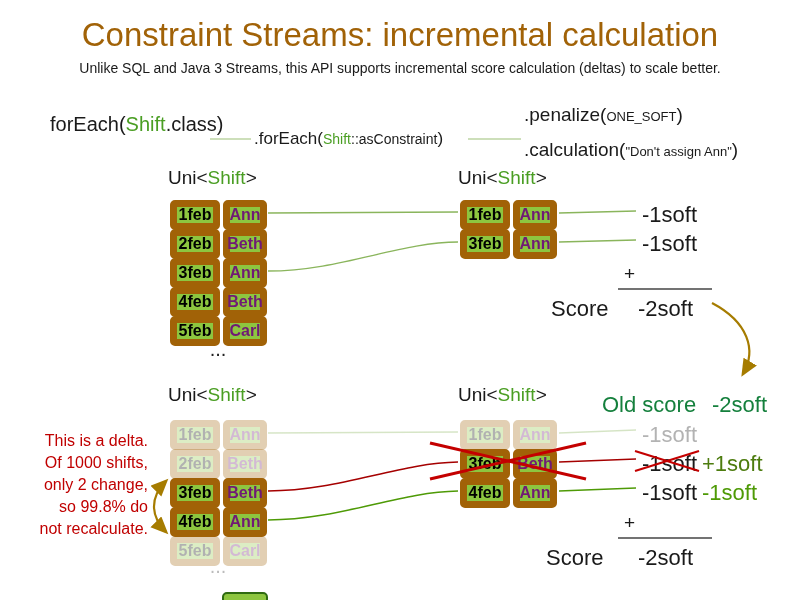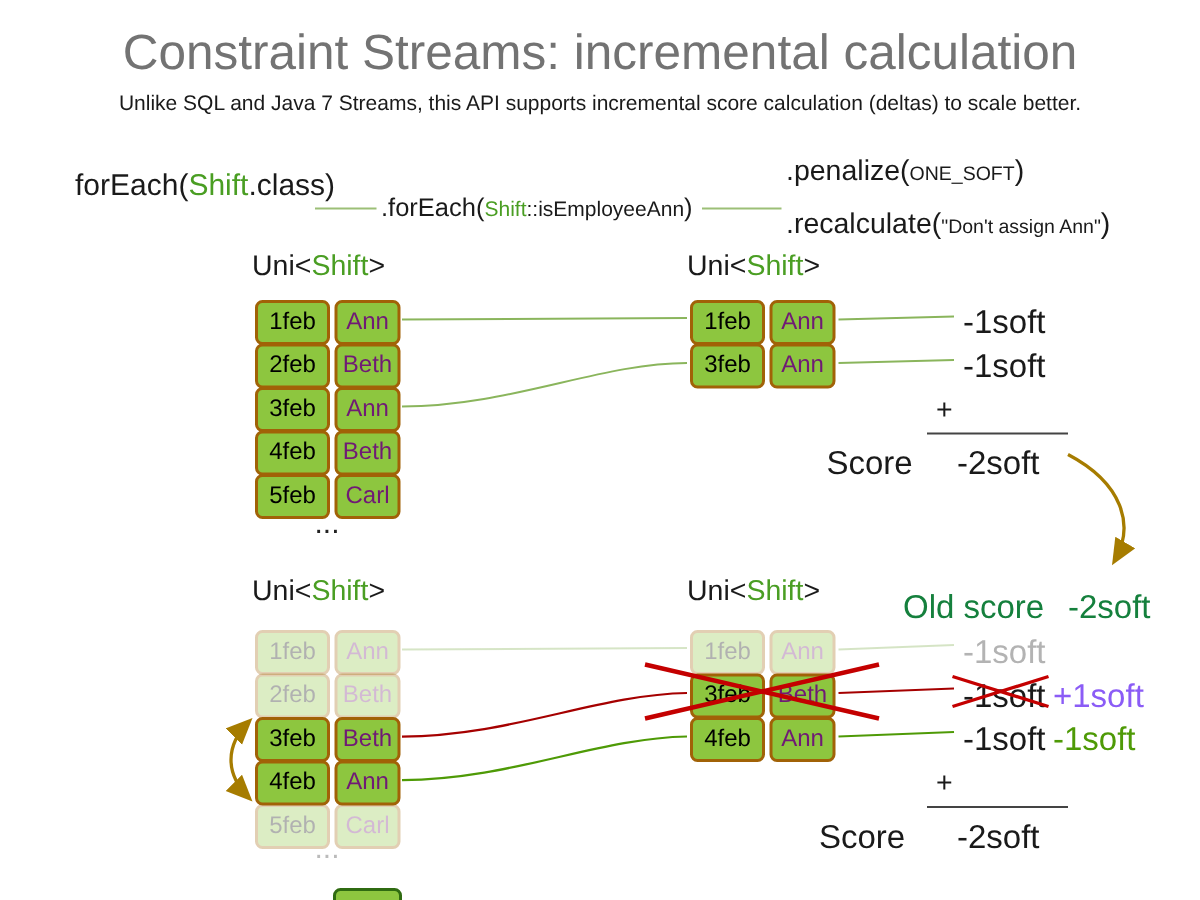--- a/index.html
+++ b/index.html
@@ -4,40 +4,40 @@
 <style>
   * { margin:0; padding:0; box-sizing:border-box; }
   html,body { background:#ffffff; }
   body { width:800px; height:600px; font-family:"Liberation Sans", sans-serif; color:#1a1a1a; }
   .canvas { position:relative; width:800px; height:600px; background:#fff; overflow:hidden; }
   .abs { position:absolute; }
   svg.layer { position:absolute; left:0; top:0; width:800px; height:600px; pointer-events:none; }
   .under { z-index:1; }
   .over  { z-index:3; }
 
-  .title { left:0; top:16px; width:800px; text-align:center; font-size:33px; color:#737373; z-index:2; }
+  .title { left:0; top:16px; width:800px; text-align:center; font-size:33px; color:#a16207; z-index:2; }
   .subtitle { left:0; top:60px; width:800px; text-align:center; font-size:14px; color:#1a1a1a; z-index:2; }
 
   .code { white-space:nowrap; z-index:2; }
   .green { color:#4a9e23; }
   .sz20 { font-size:20px; } .sz19 { font-size:19px; } .sz17 { font-size:17px; }
   .sz14 { font-size:14px; } .sz13 { font-size:13px; }
 
   .uni { font-size:19px; white-space:nowrap; z-index:2; }
 
   .row { position:absolute; display:flex; gap:3px; z-index:2; }
-  .cell { height:30px; border:2px solid #a16207; border-radius:5px; background:#8dc63f;
-          display:flex; align-items:center; justify-content:center; font-size:16px; }
+  .cell { height:30px; border:7px solid #a16207; border-radius:5px; background:#8dc63f;
+          display:flex; align-items:center; justify-content:center; font-size:16px;font-weight:bold; }
   .date { width:50px; color:#000; }
   .name { width:44px; color:#701a75; }
   .faded { opacity:0.3; }
 
   .score { font-size:22px; white-space:nowrap; z-index:2; }
   .gold { color:#15803d; }
-  .red  { color:#8b5cf6; }
+  .red  { color:#4d7c0f; }
   .grn  { color:#4e9a06; }
   .gray { color:#b3b3b3; }
   .plus { font-size:19px; z-index:2; }
   .ellipsis { font-size:20px; width:96px; text-align:center; z-index:2; color:#222; }
 
   .note { left:2px; top:430px; width:146px; text-align:right; font-size:16px; line-height:22px;
           color:#c00000; z-index:2; }
   .note span { display:block; }
 
   .fragment { left:222px; top:592px; width:46px; height:14px; background:#8dc63f;
@@ -66,33 +66,33 @@
     <path d="M268,520 C340,520 398,492 458,491" stroke="#4e9a06" stroke-width="1.5" fill="none"></path>
 
     <line x1="559" y1="433" x2="636" y2="430" stroke="#8ab55c" stroke-width="1.3" opacity="0.35"></line>
     <line x1="559" y1="462" x2="636" y2="459" stroke="#a50000" stroke-width="1.5"></line>
     <line x1="559" y1="491" x2="636" y2="488" stroke="#4e9a06" stroke-width="1.5"></line>
 
     <line x1="618" y1="538" x2="712" y2="538" stroke="#444" stroke-width="1.4"></line>
   </svg>
 
   <div class="abs title">Constraint Streams: incremental calculation</div>
-  <div class="abs subtitle">Unlike SQL and Java 7 Streams, this API supports incremental score calculation (deltas) to scale better.</div>
+  <div class="abs subtitle">Unlike SQL and Java 3 Streams, this API supports incremental score calculation (deltas) to scale better.</div>
 
   <div class="abs code sz20" style="left:16px; top:113px;margin-left:34px;">
     <span>forEach(</span><span class="green">Shift</span><span>.class)</span>
   </div>
   <div class="abs code sz17" style="left:254px; top:129px;">
-    <span>.forEach(</span><span class="green sz14">Shift</span><span class="sz14">::isEmployeeAnn</span><span>)</span>
+    <span>.forEach(</span><span class="green sz14">Shift</span><span class="sz14">::asConstraint</span><span>)</span>
   </div>
   <div class="abs code sz19" style="left:524px; top:104px;">
     <span>.penalize(</span><span class="sz13">ONE_SOFT</span><span>)</span>
   </div>
   <div class="abs code sz19" style="left:524px; top:139px;">
-    <span>.recalculate(</span><span class="sz13">"Don't assign Ann"</span><span>)</span>
+    <span>.calculation(</span><span class="sz13">"Don't assign Ann"</span><span>)</span>
   </div>
 
   <div class="abs uni" style="left:168px; top:167px;">
     <span>Uni&lt;</span><span class="green">Shift</span><span>&gt;</span>
   </div>
   <div class="abs uni" style="left:458px; top:167px;">
     <span>Uni&lt;</span><span class="green">Shift</span><span>&gt;</span>
   </div>
   <div class="abs uni" style="left:168px; top:384px;">
     <span>Uni&lt;</span><span class="green">Shift</span><span>&gt;</span>
@@ -179,20 +179,27 @@
 
   <div class="abs score gray" style="left:642px; top:422px;">-1soft</div>
   <div class="abs score" style="left:642px; top:451px;">-1soft</div>
   <div class="abs score red" style="left:702px; top:451px;">+1soft</div>
   <div class="abs score" style="left:642px; top:480px;">-1soft</div>
   <div class="abs score grn" style="left:702px; top:480px;">-1soft</div>
   <div class="abs plus" style="left:624px; top:512px;">+</div>
   <div class="abs score" style="left:546px; top:545px;">Score</div>
   <div class="abs score" style="left:638px; top:545px;">-2soft</div>
 
+  <div class="abs note">
+    <span>This is a delta.</span>
+    <span>Of 1000 shifts,</span>
+    <span>only 2 change,</span>
+    <span>so 99.8% do</span>
+    <span>not recalculate.</span>
+  </div>
 
   <svg class="layer over" viewBox="0 0 800 600">
     <defs>
       <marker id="agold" orient="auto-start-reverse" markerWidth="9" markerHeight="9" refX="6.5" refY="3.5">
         <path d="M0,0 L8,3.5 L0,7 Z" fill="#a67c00"></path>
       </marker>
     </defs>
 
     <path d="M712,303 C748,322 757,350 743,374" stroke="#a67c00" stroke-width="2.2" fill="none" marker-end="url(#agold)"></path>
 

